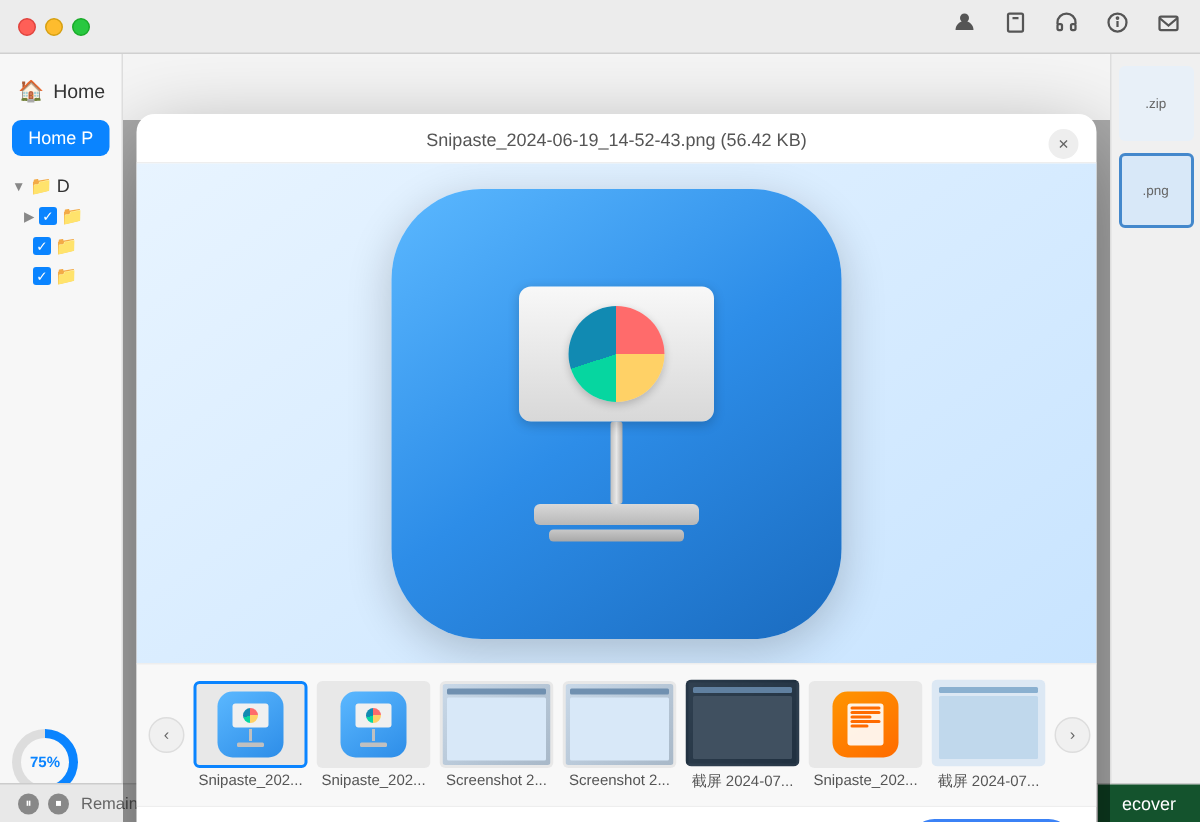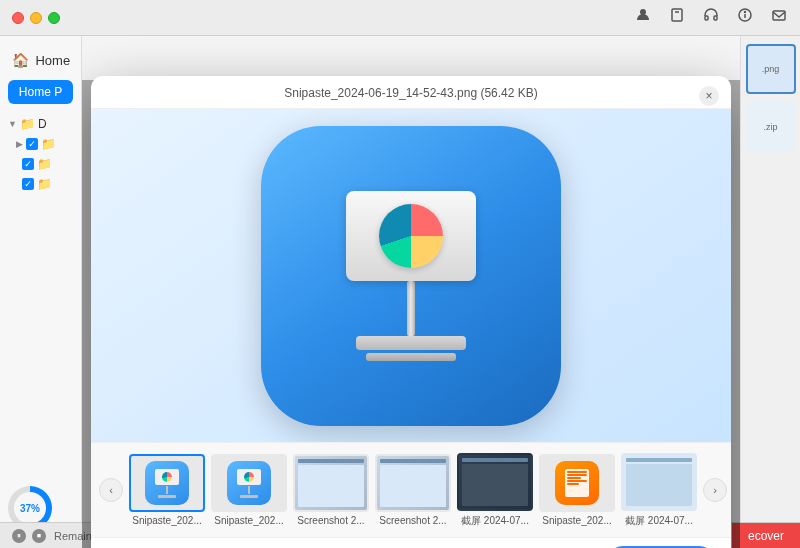--- a/index.html
+++ b/index.html
@@ -532,21 +532,21 @@
       justify-content: center;
       font-size: 8px;
       color: white;
     }
     .recover-btn-bottom {
       position: absolute;
       right: 0;
       top: 0;
       bottom: 0;
       padding: 0 16px;
-      background: #ef4444;
+      background: #14532d;
       color: white;
       border: none;
       font-size: 12px;
       font-weight: 500;
       cursor: pointer;
     }
   </style>
 </head>
 <body>
 
@@ -618,21 +618,21 @@
           <div class="tree-checkbox"></div>
           <span class="tree-folder-icon">📁</span>
         </div>
         <div class="tree-item" style="padding-left:22px">
           <div class="tree-checkbox"></div>
           <span class="tree-folder-icon">📁</span>
         </div>
       </div>
       <div class="sidebar-bottom">
         <div class="progress-circle">
-          <div class="progress-inner">37%</div>
+          <div class="progress-inner">75%</div>
         </div>
       </div>
     </div>
 
     <div class="main-content">
 
       <div class="modal-overlay">
         <div class="preview-modal">
 
           <div class="modal-header">
@@ -747,25 +747,25 @@
 
           <div class="modal-bottom">
             <button class="recover-btn">Recover</button>
           </div>
         </div>
       </div>
 
     </div>
 
     <div class="right-panel">
+      <div class="right-panel-item" style="background:#e8f0f8;">
+        <span>.zip</span>
+      </div>
       <div class="right-panel-item" style="background:#d8e8f8; border:2px solid #4488cc;">
         <span>.png</span>
-      </div>
-      <div class="right-panel-item" style="background:#e8f0f8;">
-        <span>.zip</span>
       </div>
     </div>
 
   </div>
 
   <div class="status-bar">
     <div class="status-controls">
       <div class="status-btn">⏸</div>
       <div class="status-btn">⏹</div>
     </div>

